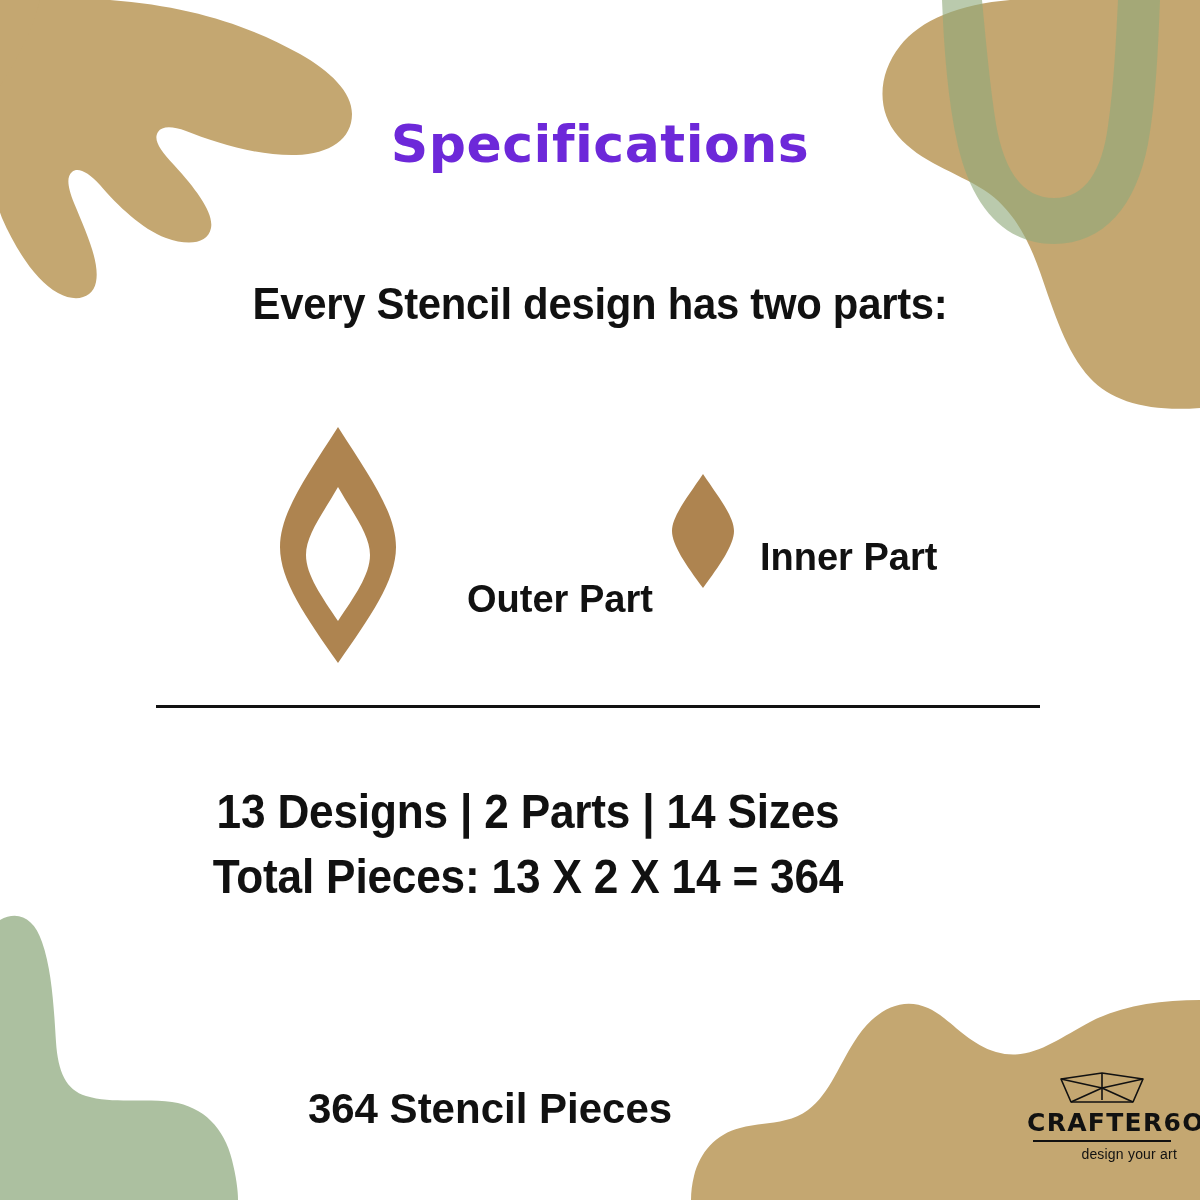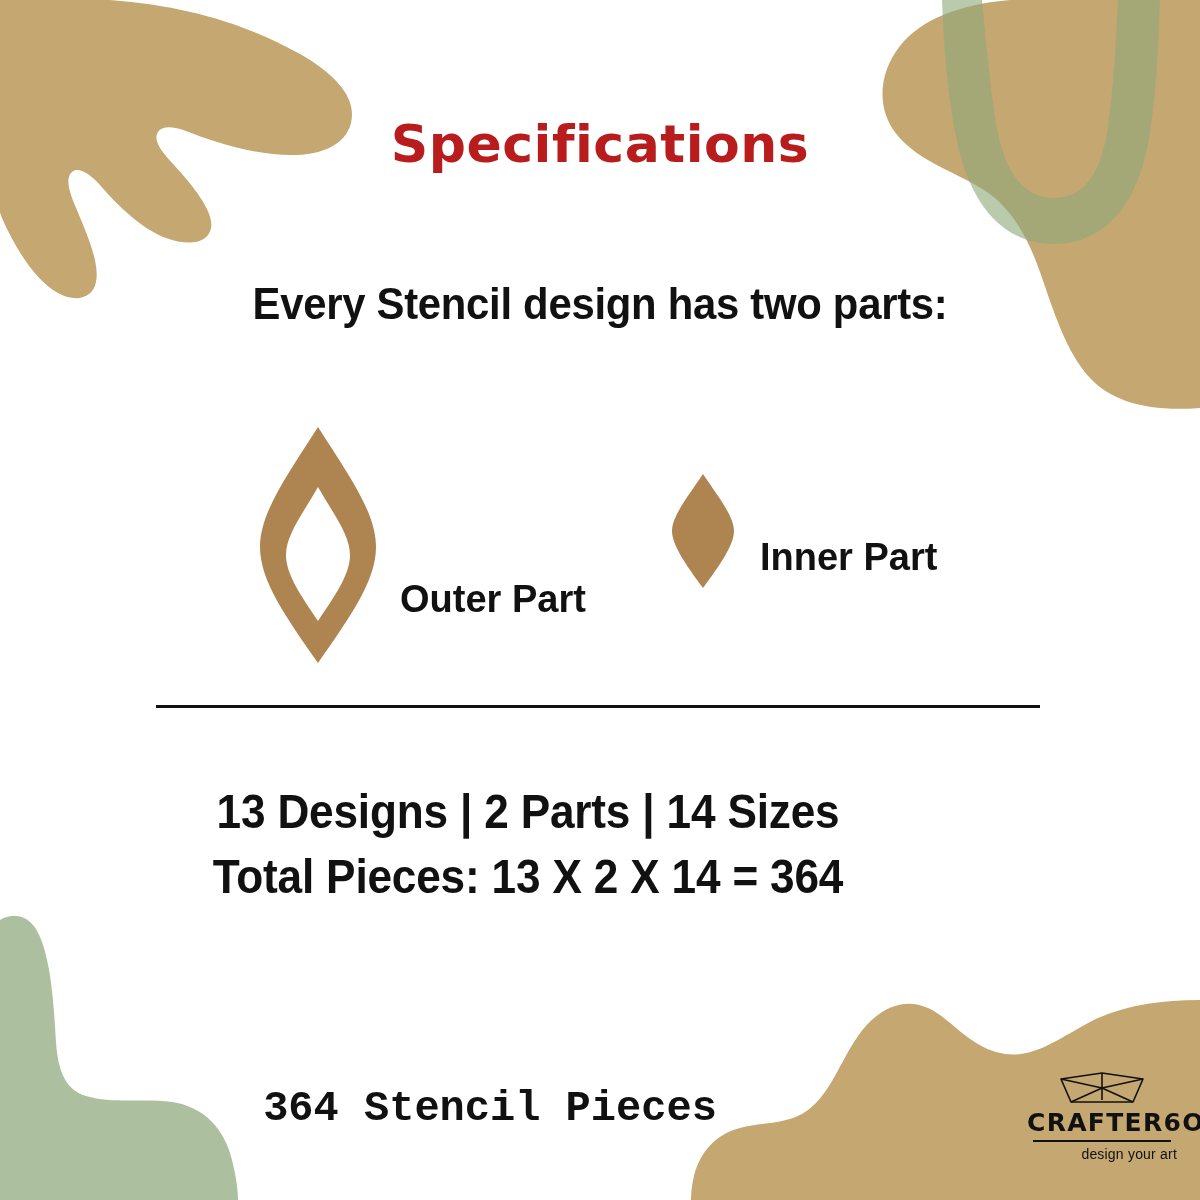--- a/index.html
+++ b/index.html
@@ -29,21 +29,21 @@
   .title {
     position: absolute;
     left: 0;
     top: 114px;
     width: 1200px;
     text-align: center;
     font-family: "DejaVu Sans", sans-serif;
     font-weight: bold;
     font-size: 52px;
     letter-spacing: 0.5px;
-    color: #b91c1c;
+    color: #6d28d9;
   }
   .subtitle {
     position: absolute;
     left: 0;
     top: 278px;
     width: 1200px;
     text-align: center;
     font-family: "Liberation Sans Narrow", "Liberation Sans", sans-serif;
     font-weight: bold;
     font-size: 45px;
@@ -58,21 +58,21 @@
     left: 0;
     top: 425px;
     width: 1200px;
     height: 250px;
   }
   .part-item {
     position: absolute;
     display: flex;
     align-items: center;
   }
-  .part-outer { left: 258px; top: 0px; }
+  .part-outer { left: 278px; top: 0px; gap: 47px; }
   .part-inner { left: 670px; top: 48px; }
 
   .part-label {
     font-family: "Liberation Sans", sans-serif;
     font-weight: bold;
     font-size: 38px;
     color: #111111;
     white-space: nowrap;
   }
   .part-outer .part-label { margin-left: 22px; margin-top: 108px; }
@@ -106,21 +106,21 @@
     transform: scaleX(0.92);
   }
 
   
   .footer-headline {
     position: absolute;
     left: 0;
     top: 1085px;
     width: 1200px;
     text-align: center;
-    font-family: Liberation Mono, monospace;
+    font-family: Liberation Sans, sans-serif;
     font-weight: bold;
     font-size: 42px;
     color: #111111;
     padding-right: 220px;
     box-sizing: border-box;
   }
 
   
   .logo {
     position: absolute;

